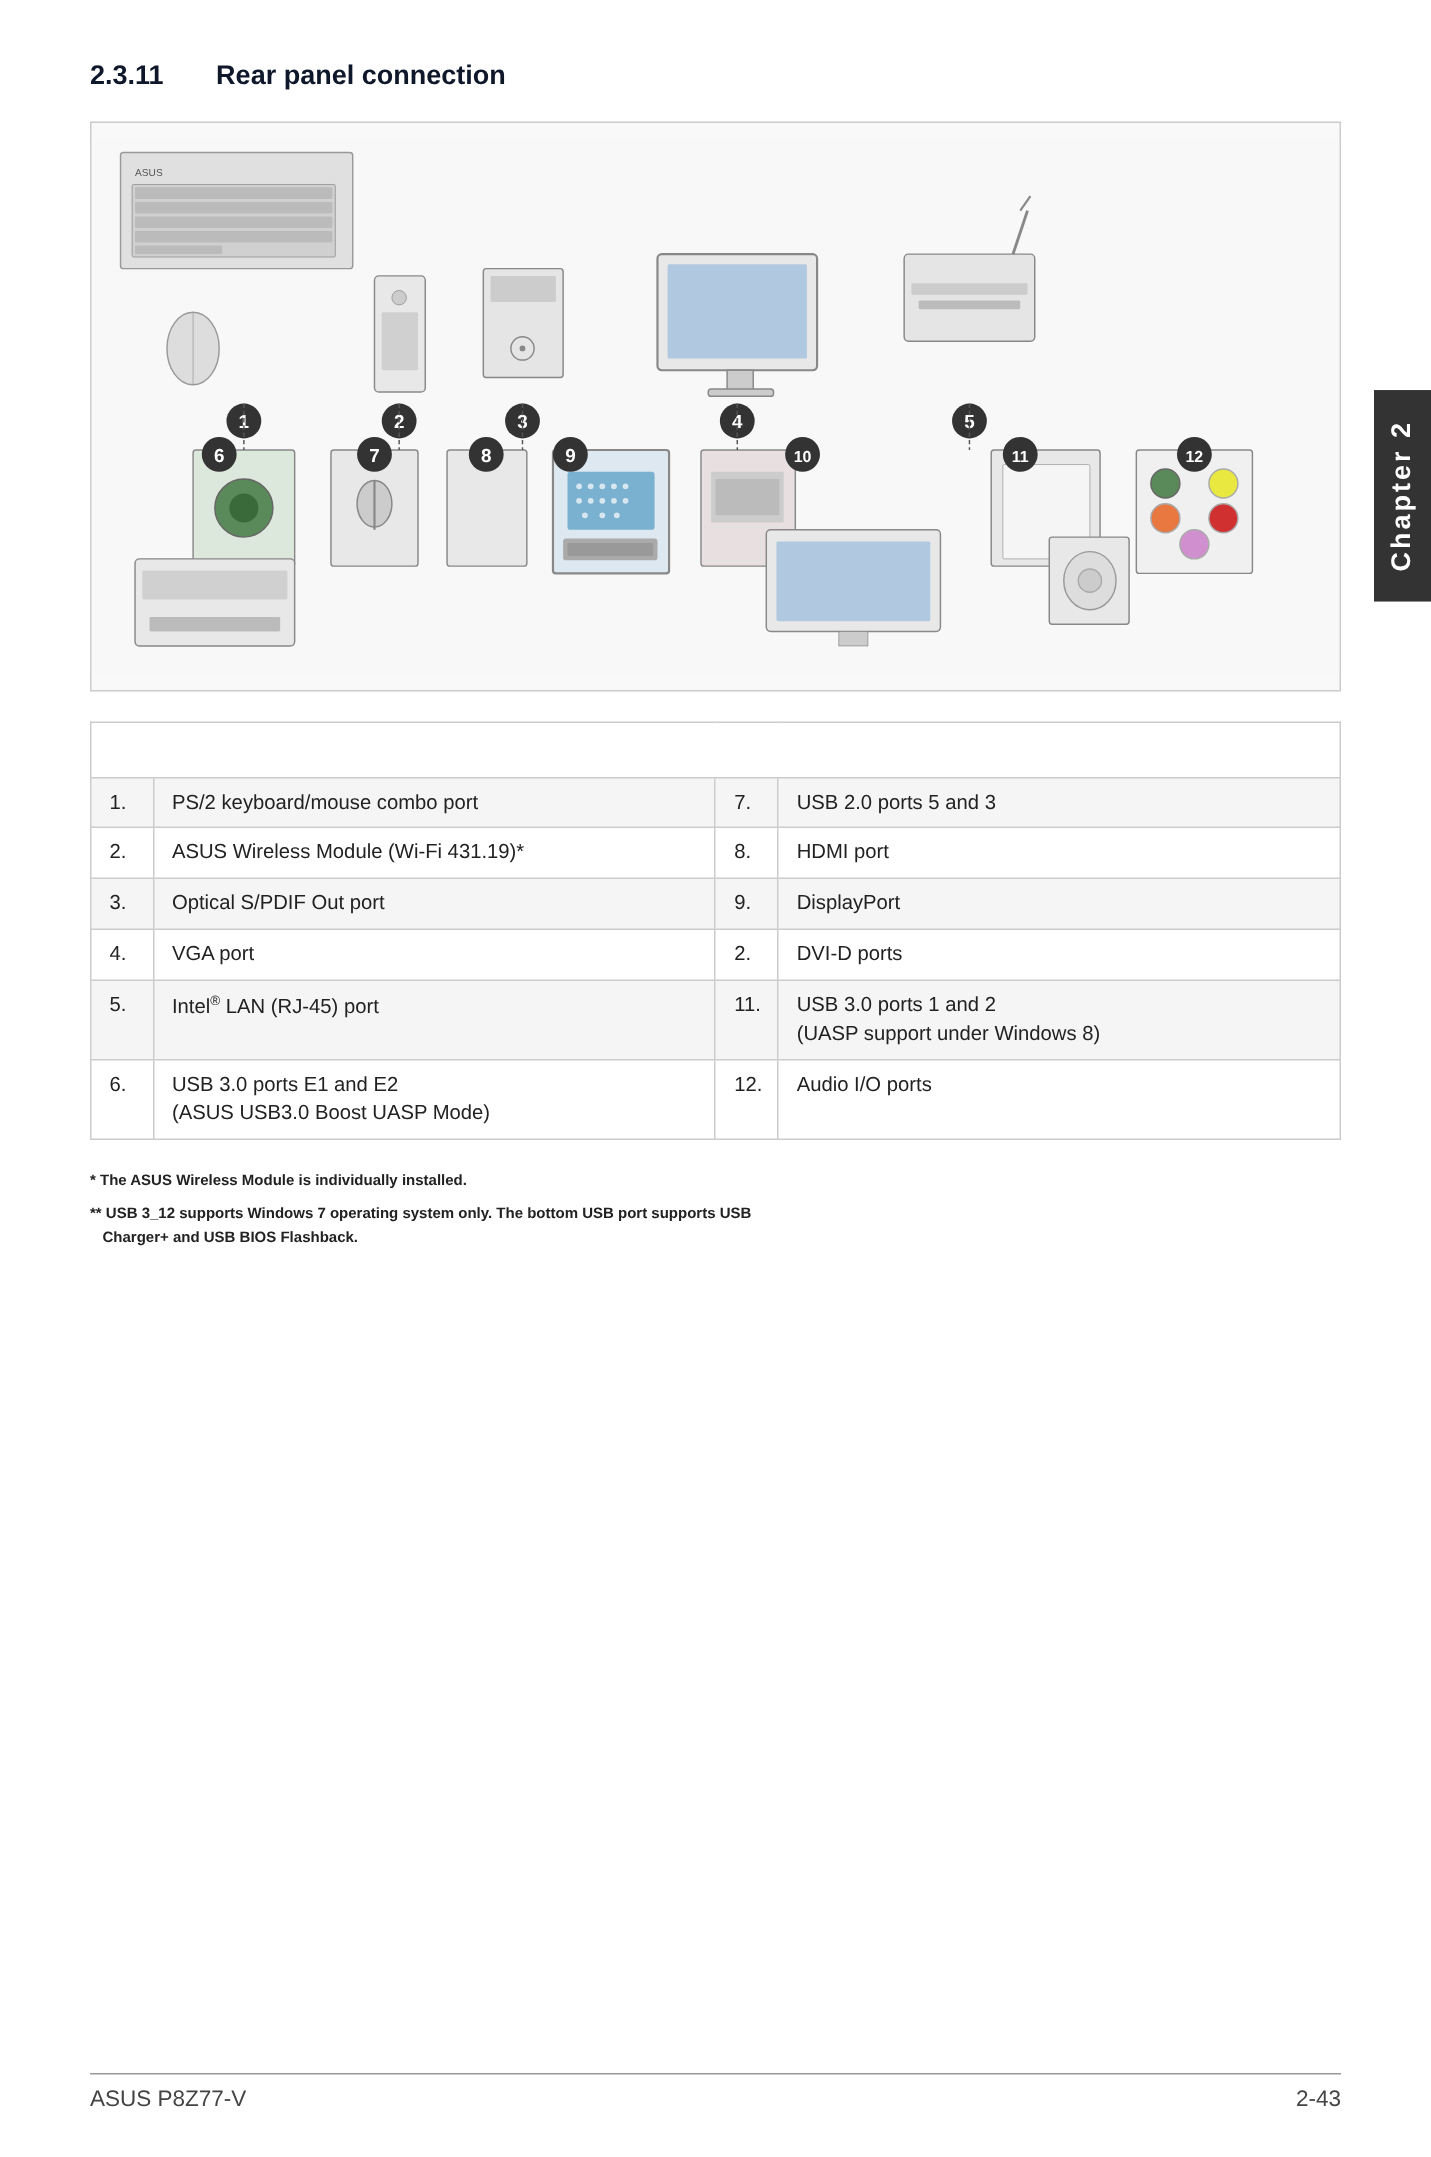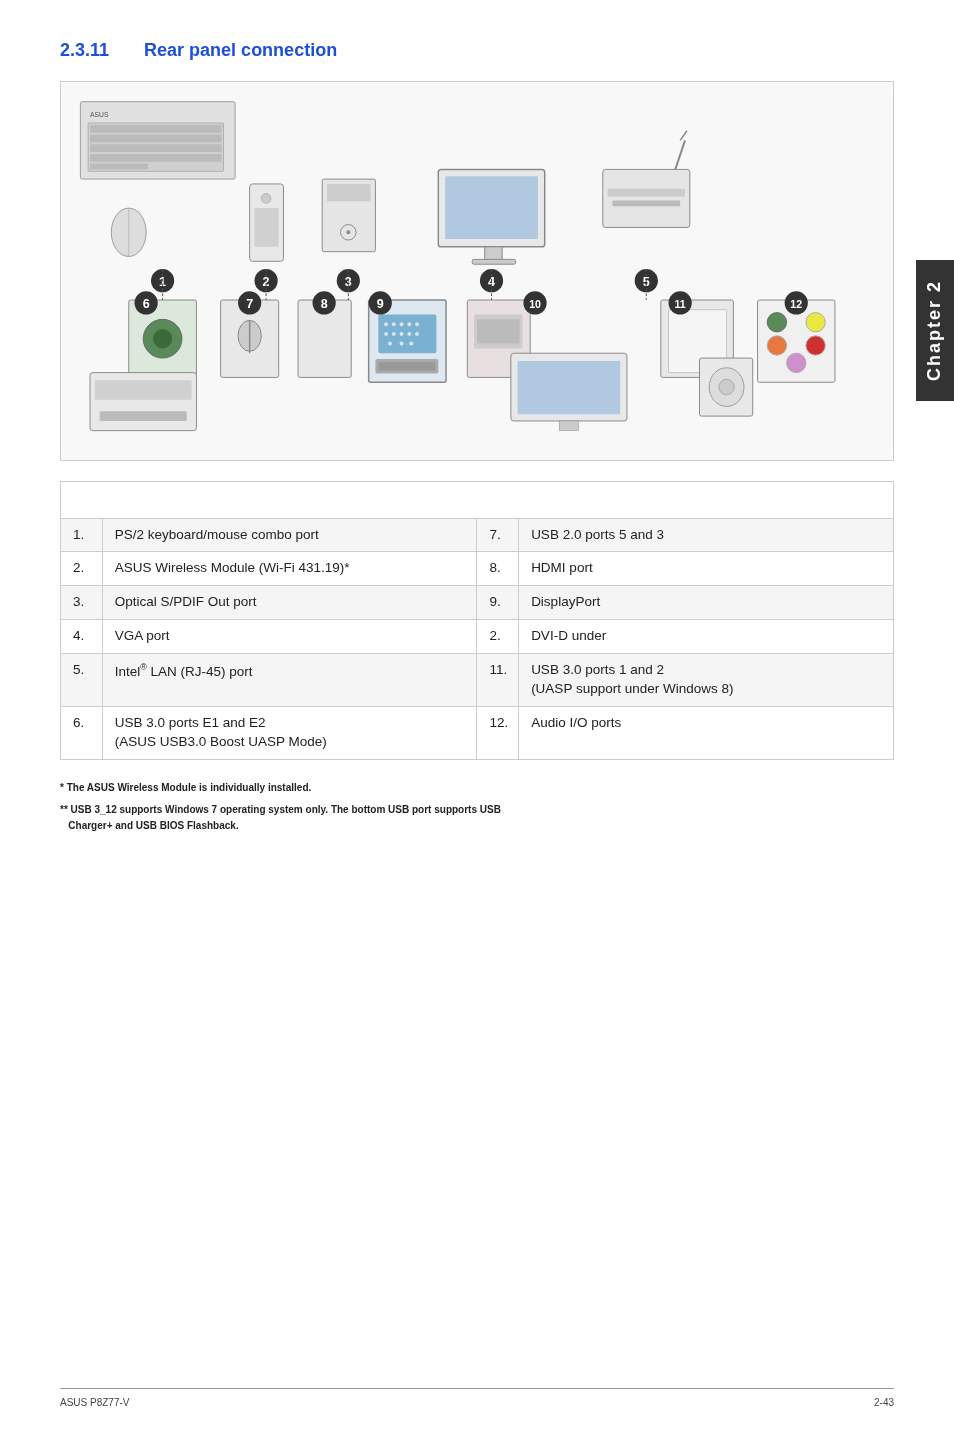--- a/index.html
+++ b/index.html
@@ -36,21 +36,21 @@
       font-weight: bold;
       letter-spacing: 2px;
       text-align: center;
     }
 
     
     .section-heading {
       font-size: 18px;
       font-weight: bold;
       margin-bottom: 20px;
-      color: #1d4ed8;
+      color: #0f172a;
     }
 
     .section-number {
       margin-right: 30px;
     }
 
     
     .diagram-area {
       width: 100%;
       height: 380px;
@@ -117,21 +117,21 @@
     .page-footer {
       position: absolute;
       bottom: 30px;
       left: 60px;
       right: 60px;
       display: flex;
       justify-content: space-between;
       align-items: center;
       border-top: 1px solid #999;
       padding-top: 8px;
-      font-size: 10px;
+      font-size: 15px;
       color: #444;
     }
 
     sup {
       font-size: 9px;
       vertical-align: super;
     }
   </style>
 </head>
 <body>
@@ -310,21 +310,21 @@
         <tr style="background: rgb(255, 255, 255);">
           <td style="width: 5%; padding-right: 2px;">3.</td>
           <td style="width: 45%;">Optical S/PDIF Out port</td>
           <td style="width: 5%; padding-right: 2px;">9.</td>
           <td style="width: 45%;">DisplayPort</td>
         </tr>
         <tr style="background: rgb(245, 245, 245);">
           <td style="width: 5%; padding-right: 2px;">4.</td>
           <td style="width: 45%;">VGA port</td>
           <td style="width: 5%; padding-right: 2px;">2.</td>
-          <td style="width: 45%;">DVI-D under</td>
+          <td style="width: 45%;">DVI-D ports</td>
         </tr>
         <tr style="background: rgb(255, 255, 255);">
           <td style="width: 5%; padding-right: 2px;">5.</td>
           <td style="width: 45%;">Intel<sup>®</sup> LAN (RJ-45) port</td>
           <td style="width: 5%; padding-right: 2px;">11.</td>
           <td style="width: 45%;">USB 3.0 ports 1 and 2<br>(UASP support under Windows 8)</td>
         </tr>
         <tr style="background: rgb(245, 245, 245);">
           <td style="width: 5%; padding-right: 2px;">6.</td>
           <td style="width: 45%;">USB 3.0 ports E1 and E2<br>(ASUS USB3.0 Boost UASP Mode)</td>

